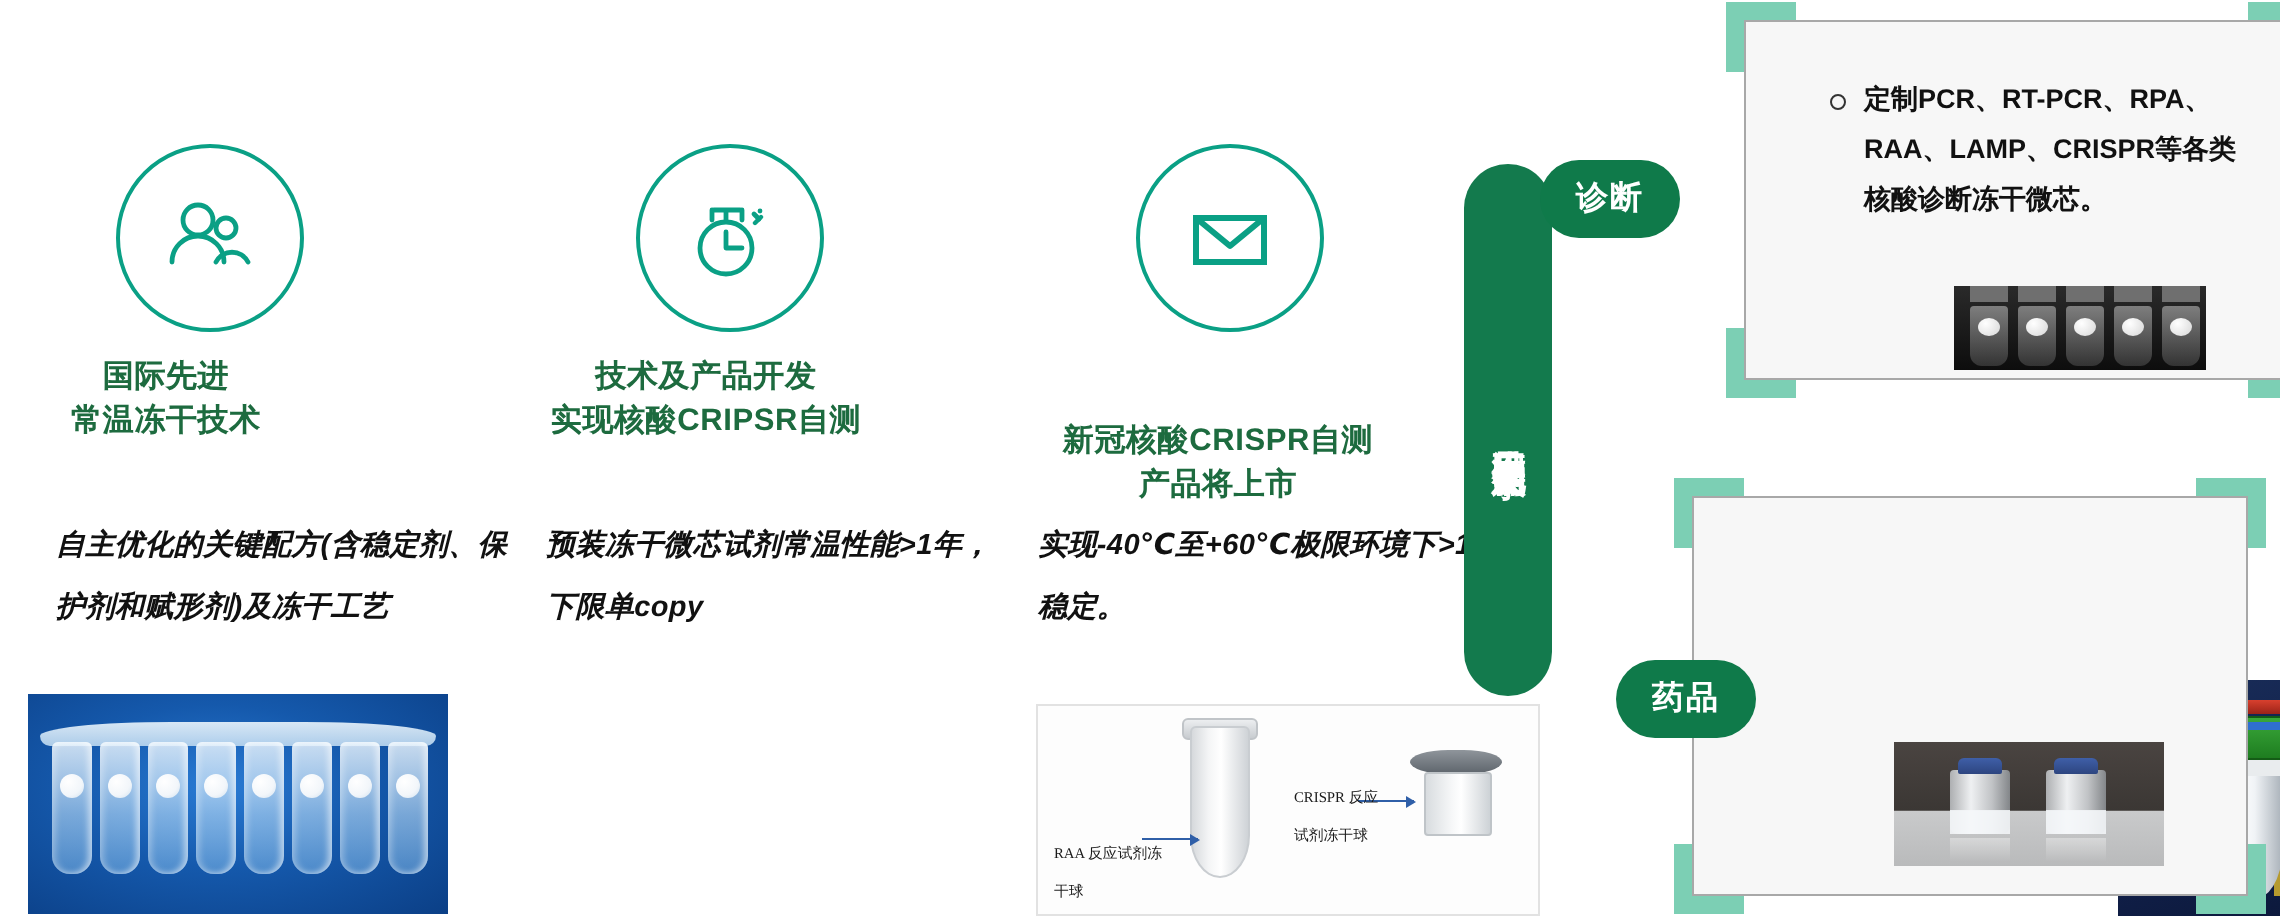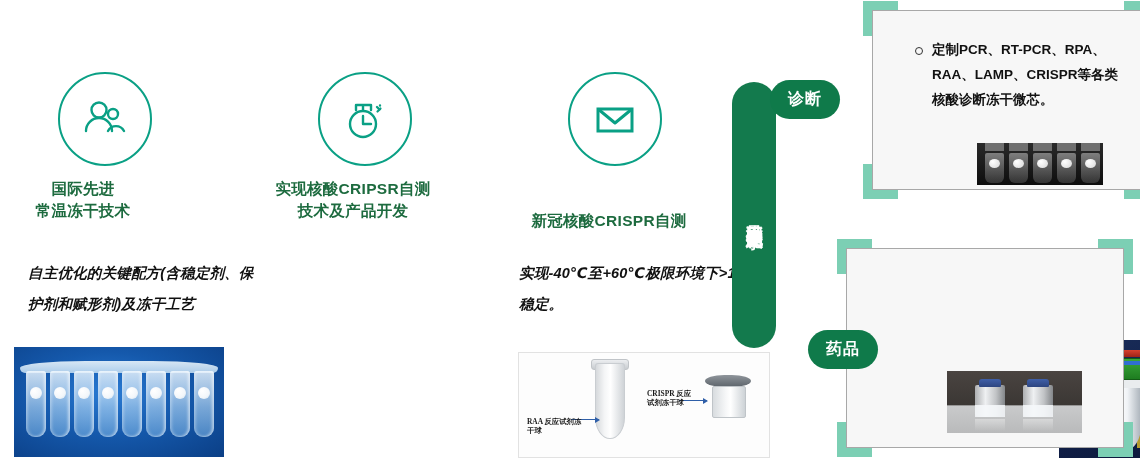--- a/index.html
+++ b/index.html
@@ -103,24 +103,23 @@
   
   #photo-diagram {
     left: 268px; top: 352px; width: 250px; height: 104px;
     background: #fdfdfd;
     border: 1px solid #e2e2e2;
   }
   #photo-diagram .dg-label {
     position: absolute;
     font-family: "Liberation Serif", "DejaVu Serif", serif;
     font-size: 7.4px;
-    line-height: 9px;
+    line-height: 19px;
     color: #1a1a1a;
     width: 60px;
-    font-weight: bold;
   }
   #photo-diagram #dg-label-raa { left: 8px; top: 64px; }
   #photo-diagram #dg-label-crispr { left: 128px; top: 36px; width: 48px; }
   #photo-diagram .tube-body {
     position: absolute; left: 76px; top: 10px; width: 28px; height: 74px;
     background: linear-gradient(90deg,#d6d9dc 0%, #f4f5f6 30%, #ffffff 52%, #cfd3d7 100%);
     border-radius: 3px 3px 50% 50% / 3px 3px 28% 28%;
     border: 1px solid #c9cdd1;
   }
   #photo-diagram .tube-cap {
@@ -363,23 +362,24 @@
     <svg width="52" height="52" viewBox="0 0 52 52" aria-hidden="true">
       <circle cx="24" cy="31" r="13" fill="none" stroke="#0aa085" stroke-width="2.4"></circle>
       <path d="M24 23 V31 H32" fill="none" stroke="#0aa085" stroke-width="2.4" stroke-linecap="round" stroke-linejoin="round"></path>
       <path d="M18 12 H31 M24 12 V17" fill="none" stroke="#0aa085" stroke-width="2.4" stroke-linecap="round"></path>
       <path d="M17 12 V17 M32 12 V17" fill="none" stroke="#0aa085" stroke-width="2.4" stroke-linecap="round"></path>
       <path d="M38 14 l2.5 2.5 M41 12.5 l0 0" fill="none" stroke="#0aa085" stroke-width="2.4" stroke-linecap="round"></path>
       <path d="M38.5 18.5 l3 -3" fill="none" stroke="#0aa085" stroke-width="2.2" stroke-linecap="round"></path>
     </svg>
   </div>
   <div class="heading">
+    <div>技术及产品开发</div>
     <div>实现核酸CRIPSR自测</div>
-    <div>技术及产品开发</div>
-  </div>
+  </div>
+  <div class="body-text">预装冻干微芯试剂常温性能&gt;1年，下限单copy</div>
 
   <div class="photo" id="photo-diagram">
     <div class="tube-cap"></div>
     <div class="tube-body"></div>
     <div class="cap-asm">
       <div class="cap-top"></div>
       <div class="cap-barrel"></div>
     </div>
     <div class="arrow" id="arrow-raa"></div>
     <div class="arrow" id="arrow-crispr"></div>
@@ -390,20 +390,21 @@
 
 <div class="col" id="col-2">
   <div class="icon-circle">
     <svg width="52" height="52" viewBox="0 0 52 52" aria-hidden="true">
       <rect x="9" y="16" width="34" height="22" fill="none" stroke="#0aa085" stroke-width="3"></rect>
       <path d="M9 16 L26 30 L43 16" fill="none" stroke="#0aa085" stroke-width="3" stroke-linejoin="round"></path>
     </svg>
   </div>
   <div class="heading">
     <div>新冠核酸CRISPR自测</div>
+    <div>产品将上市</div>
   </div>
   <div class="body-text">实现-40℃至+60℃极限环境下&gt;1周稳定。</div>
 
   <div class="photo" id="photo-cutaway">
     <div class="cw-rod"></div>
     <div class="cw-body"></div>
     <div class="cw-white"></div>
     <div class="cw-green"></div>
     <div class="cw-blue"></div>
     <div class="cw-red"></div>

